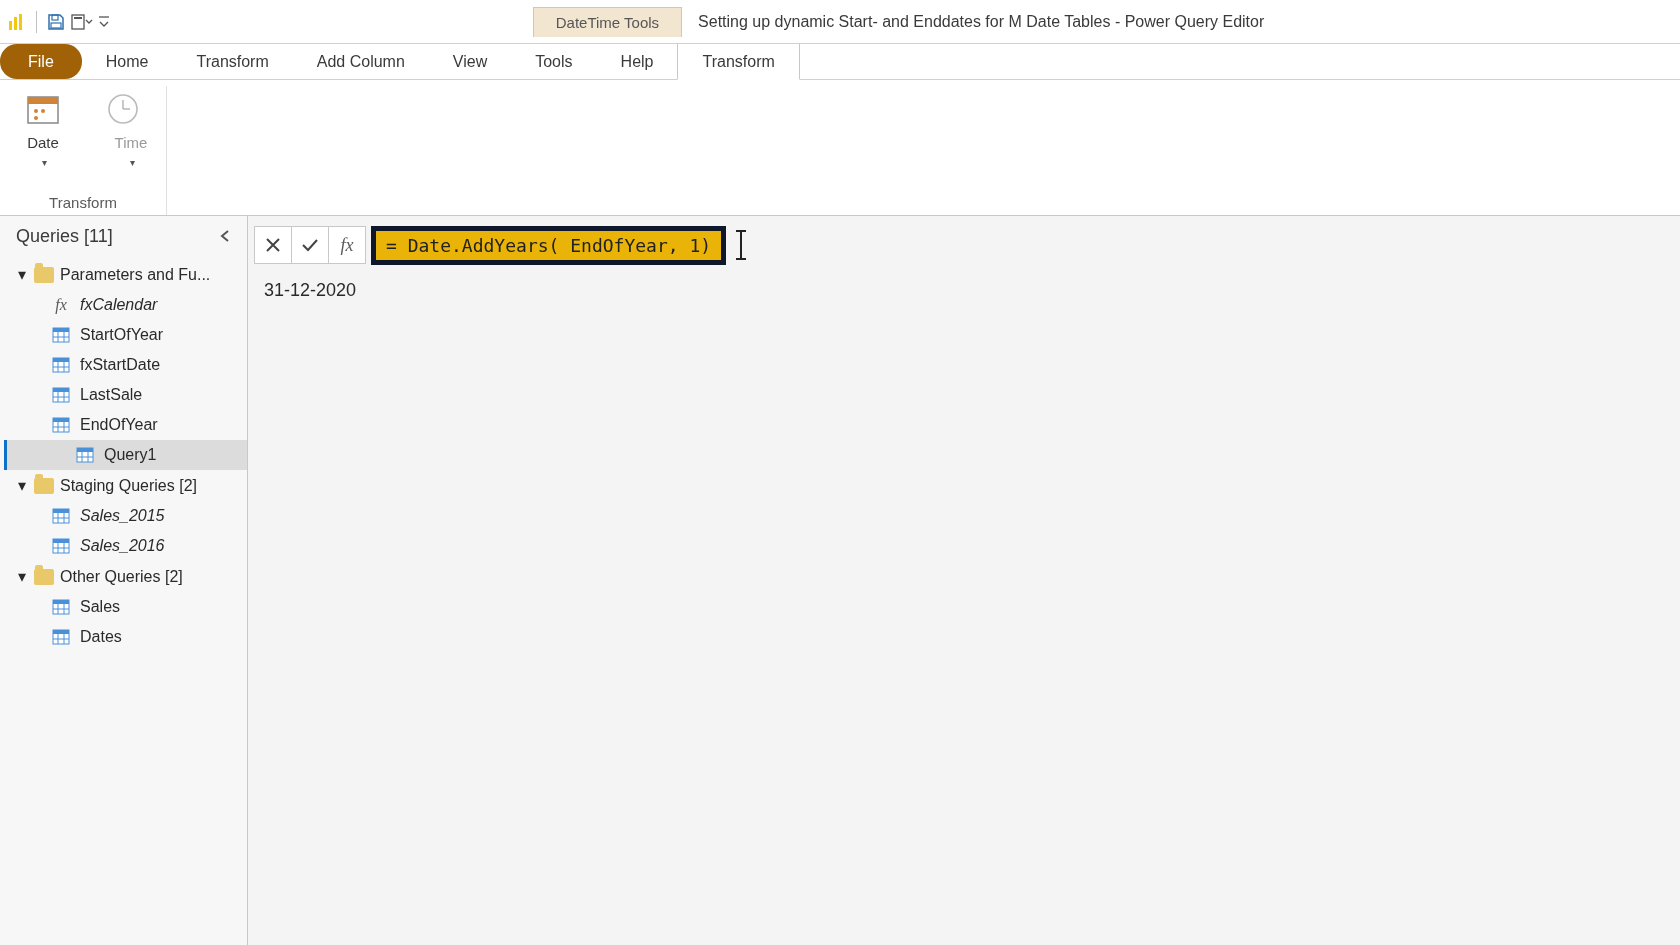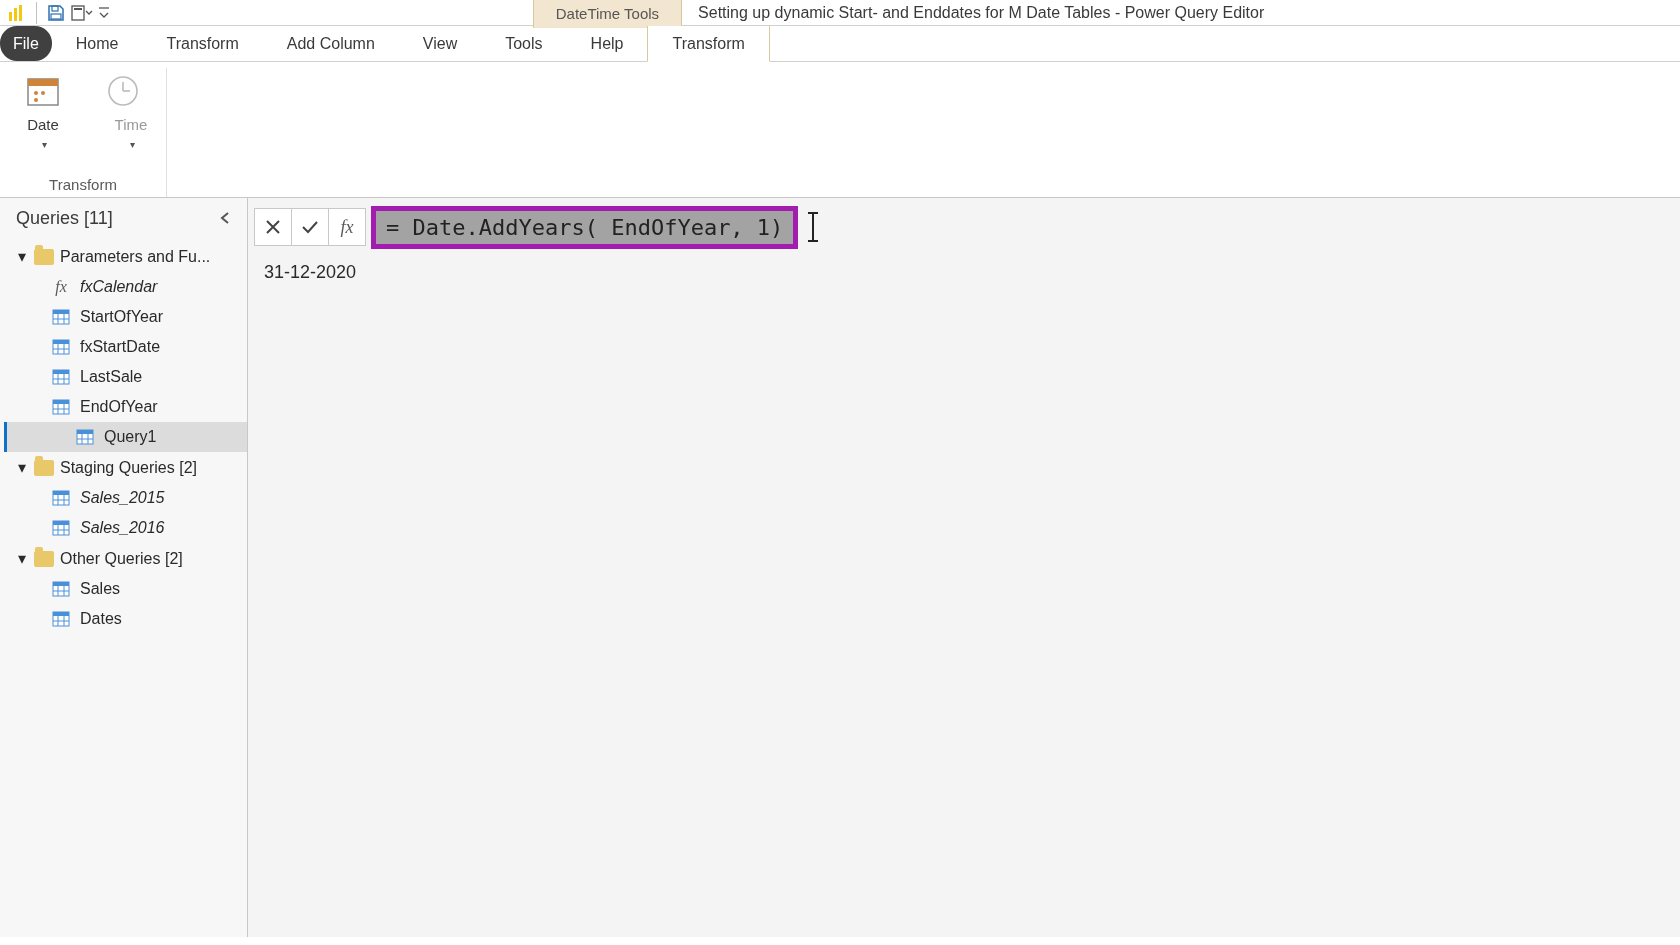--- a/index.html
+++ b/index.html
@@ -1,30 +1,30 @@
 <!DOCTYPE html>
 <html><head>
 <meta charset="utf-8">
 <style>
 * { box-sizing: border-box; margin: 0; padding: 0; font-family: "Segoe UI", Tahoma, sans-serif; }
 body { background: #fff; width: 1680px; height: 945px; overflow: hidden; }
 
 
-.titlebar { height: 26px; background: #fff; border-bottom: 1px solid #d0d0d0; display: flex; align-items: center; }
+.titlebar { height: 44px; background: #fff; border-bottom: 1px solid #d0d0d0; display: flex; align-items: center; }
 .qat { display: flex; align-items: center; gap: 4px; padding: 0 6px; }
 .qat-sep { width: 1px; height: 22px; background: #c0c0c0; margin: 0 4px; }
 .qat-icon { width: 22px; height: 22px; display: flex; align-items: center; justify-content: center; }
 .title-center { flex: 1; display: flex; align-items: center; justify-content: center; }
 .contextual-tab-label { background: #f3e6d0; border: 1px solid #d8c79f; border-bottom: none; padding: 6px 22px; font-size: 15px; color: #565656; margin-right: 16px; }
 .window-title { font-size: 16px; color: #3a3a3a; white-space: nowrap; }
 
 
 .tabstrip { height: 36px; background: #fff; display: flex; align-items: stretch; border-bottom: 1px solid #d0d0d0; }
 .tab { padding: 0 24px; display: flex; align-items: center; font-size: 16px; color: #3a3a3a; cursor: pointer; }
-.tab.file { background: #404040; color: #fff; font-weight: 400; padding: 0 13px; border-radius: 17px; }
+.tab.file { background: #a16207; color: #fff; font-weight: 400; padding: 0 28px; border-radius: 17px; }
 .tab.contextual { background: #fff; border: 1px solid #d8c79f; border-top: none; border-bottom: 1px solid #fff; margin-bottom: -1px; }
 
 
 .ribbon { height: 136px; background: #fff; border-bottom: 1px solid #c8c8c8; display: flex; padding-top:6px;}
 .rgroup { display: flex; flex-direction: column; align-items: center; border-right: 1px solid #e0e0e0; padding: 0 14px 2px;}
 .rgroup-items { display: flex; gap: 22px; flex: 1; align-items: flex-start; padding-top:2px;}
 .rbtn { display: flex; flex-direction: column; align-items: center; width: 58px; cursor: pointer; }
 .rbtn .rbtn-icon { width: 42px; height: 42px; display: flex; align-items: center; justify-content: center; }
 .rbtn .rbtn-label { font-size: 15px; color: #3a3a3a; text-align: center; line-height: 1.2; margin-top:4px;}
 .rbtn.disabled .rbtn-label { color: #9a9a9a; margin-left: 16px; }
@@ -45,21 +45,21 @@
 .folder-icon { width: 20px; height: 16px; background: #e8c868; border-radius: 2px; display:inline-block; position:relative;}
 .folder-icon::before{content:"";position:absolute;top:-4px;left:1px;width:8px;height:4px;background:#e8c868;border-radius:2px 2px 0 0;}
 .table-icon { width: 18px; height: 16px; display:inline-block;}
 .fx-icon { font-style: italic; font-family: "Times New Roman", serif; color: #5a5a5a; font-size: 16px; width:18px; display:inline-block; text-align:center;}
 
 
 .content { flex: 1; background: #f4f4f4; display: flex; flex-direction: column; }
 .formula-row { display: flex; align-items: center; height: 52px; padding: 8px 10px 2px 6px; background:#f4f4f4;}
 .fbar-btn { width: 38px; height: 38px; display:flex; align-items:center; justify-content:center; background:#fff; border:1px solid #c8c8c8; margin-right:-1px; cursor:pointer;}
 .fbar-btn.fx { font-style: italic; font-family: "Times New Roman", serif; font-size: 18px; color: #5a5a5a; }
-.formula-box { border: 5px solid #a21caf; padding: 4px 10px; font-family: Consolas, monospace; font-size: 22px; color: #222; background: #a3a3a3; margin-left: 6px; display:inline-block;}
+.formula-box { border: 5px solid #0f172a; padding: 4px 10px; font-family: Consolas, monospace; font-size: 18px; color: #222; background: #eab308; margin-left: 6px; display:inline-block;}
 .cursor-mark { width: 2px; height: 26px; background: #222; margin-left: 14px; display:inline-block; position:relative;}
 .cursor-mark::before,.cursor-mark::after{content:"";position:absolute;left:-4px;width:10px;height:2px;background:#222;}
 .cursor-mark::before{top:-2px;} .cursor-mark::after{bottom:-2px;}
 .result-value { padding: 12px 16px; font-size: 18px; color: #2a2a2a; }
 
 .dropdown-caret{font-size:10px;color:#555;margin-left:3px;}
 </style>
 </head>
 <body>
 

